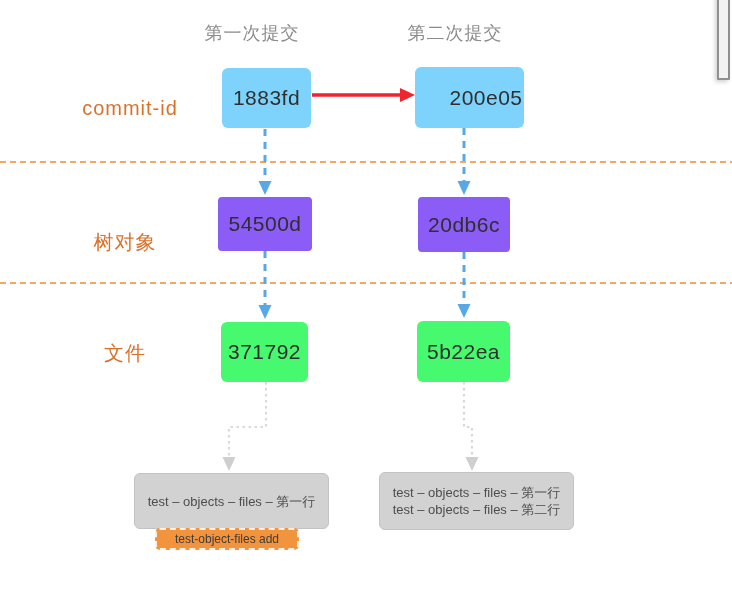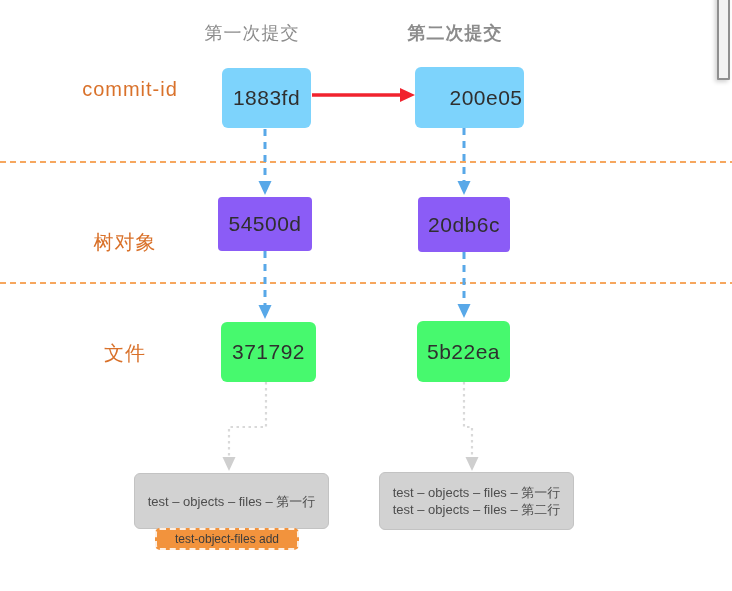--- a/index.html
+++ b/index.html
@@ -84,33 +84,33 @@
       <path d="M266,382 L266,427 L229,427 L229,458" fill="none" stroke="#d9d9d9" stroke-width="2.2" stroke-dasharray="2.5 3.5"></path>
       <polygon points="229,471 222.5,457 235.5,457" fill="#cfcfcf"></polygon>
     </g>
     <g>
       <path d="M464,382 L464,427 L472,427 L472,458" fill="none" stroke="#d9d9d9" stroke-width="2.2" stroke-dasharray="2.5 3.5"></path>
       <polygon points="472,471 465.5,457 478.5,457" fill="#cfcfcf"></polygon>
     </g>
   </svg>
 
   <div class="abs col-header" style="left:172px;top:21px;">第一次提交</div>
-  <div class="abs col-header" style="left:375px;top:21px;font-weight:bold;">第二次提交</div>
+  <div class="abs col-header" style="left:375px;top:21px;">第二次提交</div>
 
-  <div class="abs row-label" style="left:55px;top:78px;">commit-id</div>
+  <div class="abs row-label" style="left:55px;top:97px;">commit-id</div>
   <div class="abs row-label" style="left:50px;top:229px;">树对象</div>
   <div class="abs row-label" style="left:50px;top:340px;">文件</div>
 
   <div class="abs node cyan" style="left:222px;top:68px;width:89px;height:60px;">1883fd</div>
   <div class="abs node cyan" style="left:415px;top:67px;width:76px;height:61px;padding-left:33px;">200e05</div>
 
   <div class="abs node yellow" style="left:218px;top:197px;width:94px;height:54px;">54500d</div>
   <div class="abs node yellow" style="left:418px;top:197px;width:92px;height:55px;">20db6c</div>
 
-  <div class="abs node green" style="left:221px;top:322px;width:95px;height:60px;">371792</div>
+  <div class="abs node green" style="left:221px;top:322px;width:87px;height:60px;">371792</div>
   <div class="abs node green" style="left:417px;top:321px;width:93px;height:61px;">5b22ea</div>
 
   <div class="abs file-box" style="left:134px;top:473px;width:193px;height:54px;">
     <span>test – objects – files – 第一行</span>
   </div>
   <div class="abs file-box" style="left:379px;top:472px;width:193px;height:56px;">
     <span>test – objects – files – 第一行</span>
     <span>test – objects – files – 第二行</span>
   </div>
 

